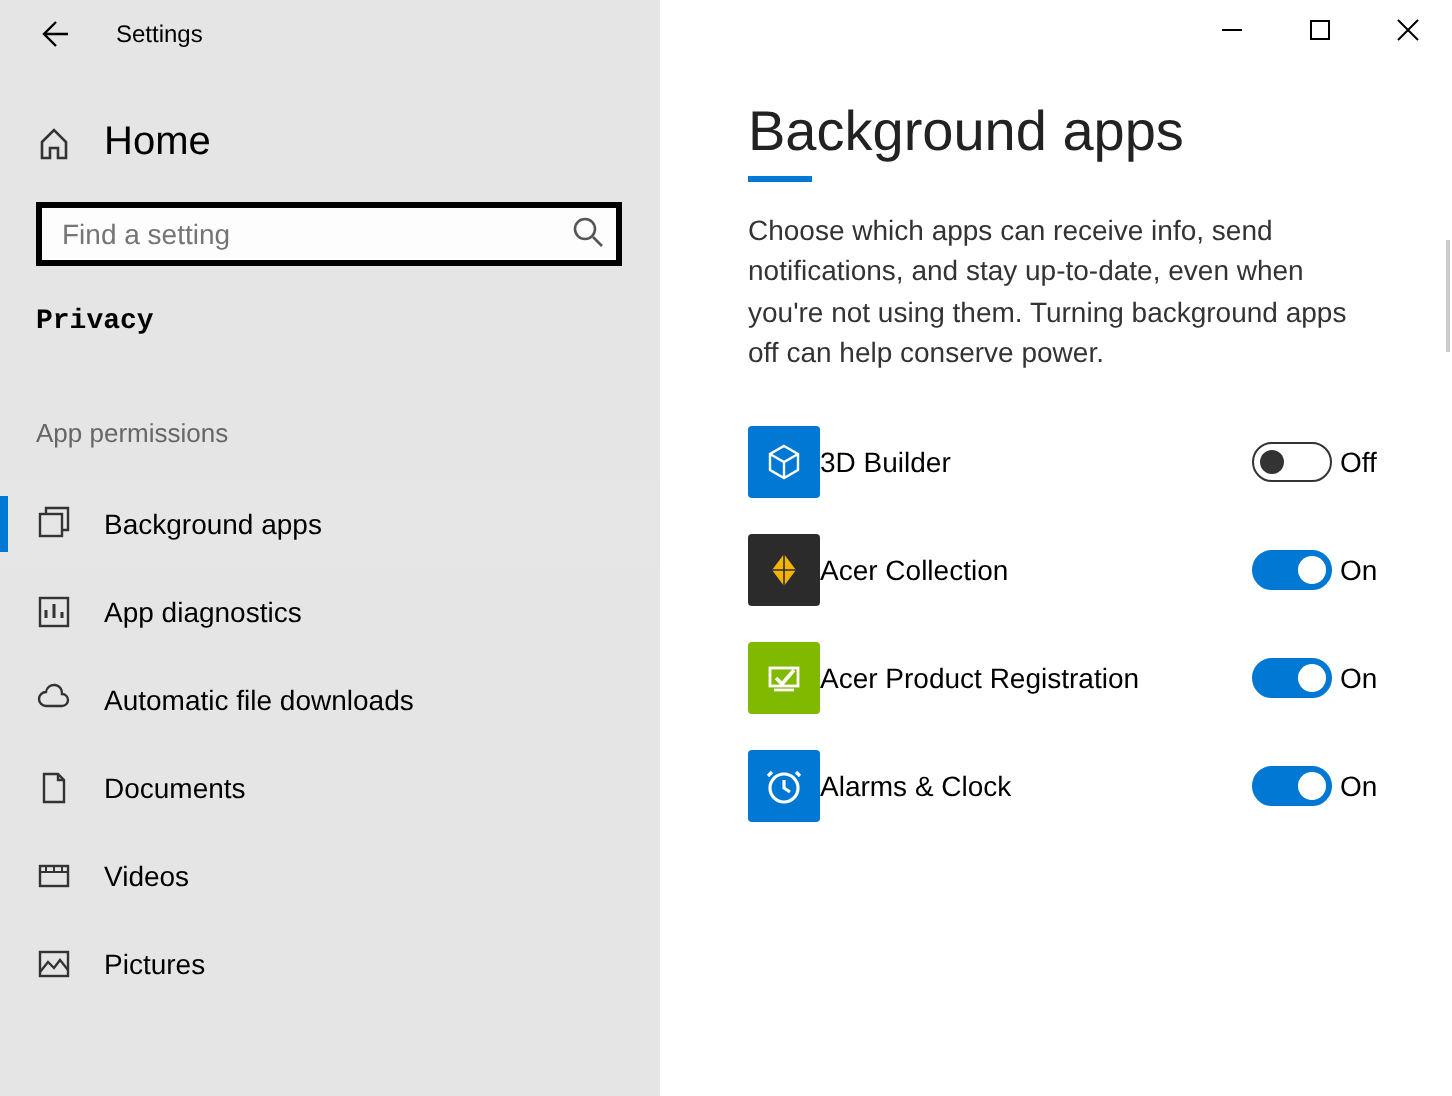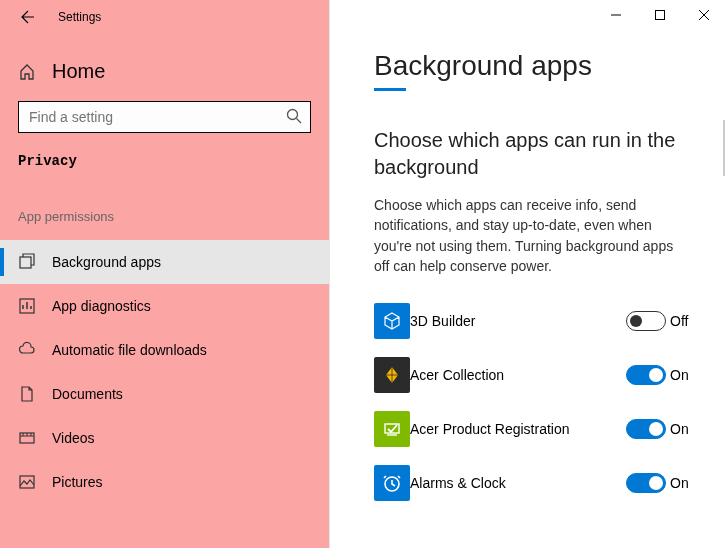--- a/index.html
+++ b/index.html
@@ -1,24 +1,24 @@
 <!DOCTYPE html>
 <html><head>
 <meta charset="utf-8">
 <style>
   * { box-sizing: border-box; margin: 0; padding: 0; font-family: "Segoe UI", sans-serif; }
   body { width: 726px; height: 548px; background: #fff; overflow: hidden; display: flex; position: relative; }
-  .sidebar { width: 330px; height: 100%; background: #fca5a5; display: flex; flex-direction: column; border-right: 1px solid #e6e6e6; }
+  .sidebar { width: 330px; height: 100%; background: #e5e5e5; display: flex; flex-direction: column; border-right: 1px solid #e6e6e6; }
   .titlebar { height: 34px; display: flex; align-items: center; padding-left: 14px; }
   .back-btn { width: 28px; height: 28px; display: flex; align-items: center; justify-content: center; cursor: pointer; }
   .title-text { font-size: 12px; margin-left: 16px; color: #000; }
   .home-row { display: flex; align-items: center; padding: 10px 18px 10px 18px; margin-top: 16px; cursor: pointer; }
   .home-row .label { font-size: 20px; margin-left: 16px; }
   .search-wrap { margin: 8px 18px 14px 18px; position: relative; }
-  .search-input { width: 100%; height: 32px; border: 1px solid #000000; background: #fdfdfd; padding: 0 34px 0 10px; font-size: 14px; outline: none; }
+  .search-input { width: 100%; height: 32px; border: 3px solid #000000; background: #fdfdfd; padding: 0 34px 0 10px; font-size: 14px; outline: none; }
   .search-icon { position: absolute; right: 8px; top: 6px; }
   .category { font-size: 14px; font-weight: 600; padding: 6px 18px 20px 18px; font-family: Liberation Mono, monospace; }
   .section-label { font-size: 13px; color: #666; padding: 20px 18px 16px 18px; }
   .nav-item { display: flex; align-items: center; height: 44px; padding: 0 18px; cursor: pointer; position: relative; }
   .nav-item .nav-label { font-size: 14px; margin-left: 16px; }
   .nav-item.selected::before { content: ""; position: absolute; left: 0; top: 8px; bottom: 8px; width: 4px; background: #0078d4; }
   .nav-item.selected { background: #e6e6e6; }
   .icon-slot { width: 18px; height: 18px; display: flex; align-items: center; justify-content: center; flex: 0 0 18px; }
   .content { flex: 1; height: 100%; padding: 0; position: relative; overflow: hidden; }
   .window-controls { position: absolute; top: 0; right: 0; display: flex; }
@@ -154,21 +154,20 @@
           <path d="M1 1 L11 11 M11 1 L1 11" stroke="#000" stroke-width="1"></path>
         </svg>
     </div>
   </div>
 
   <div class="right-scroll-hint"></div>
 
   <div class="content-inner">
     <div class="page-title">Background apps</div>
     <div class="accent-bar"></div>
-    <div class="subhead">Choose which apps can run in the background</div>
     <div class="desc">Choose which apps can receive info, send notifications, and stay up-to-date, even when you're not using them. Turning background apps off can help conserve power.</div>
 
     <div class="app-list">
 
       <div class="app-row">
         <div class="app-icon" style="background:#0078d4">
           <svg width="22" height="22" viewBox="0 0 22 22">
               <path d="M11 3 L18 7 V15 L11 19 L4 15 V7 Z M4 7 L11 11 L18 7 M11 11 V19" fill="none" stroke="#fff" stroke-width="1.2"></path>
             </svg>
         </div>

